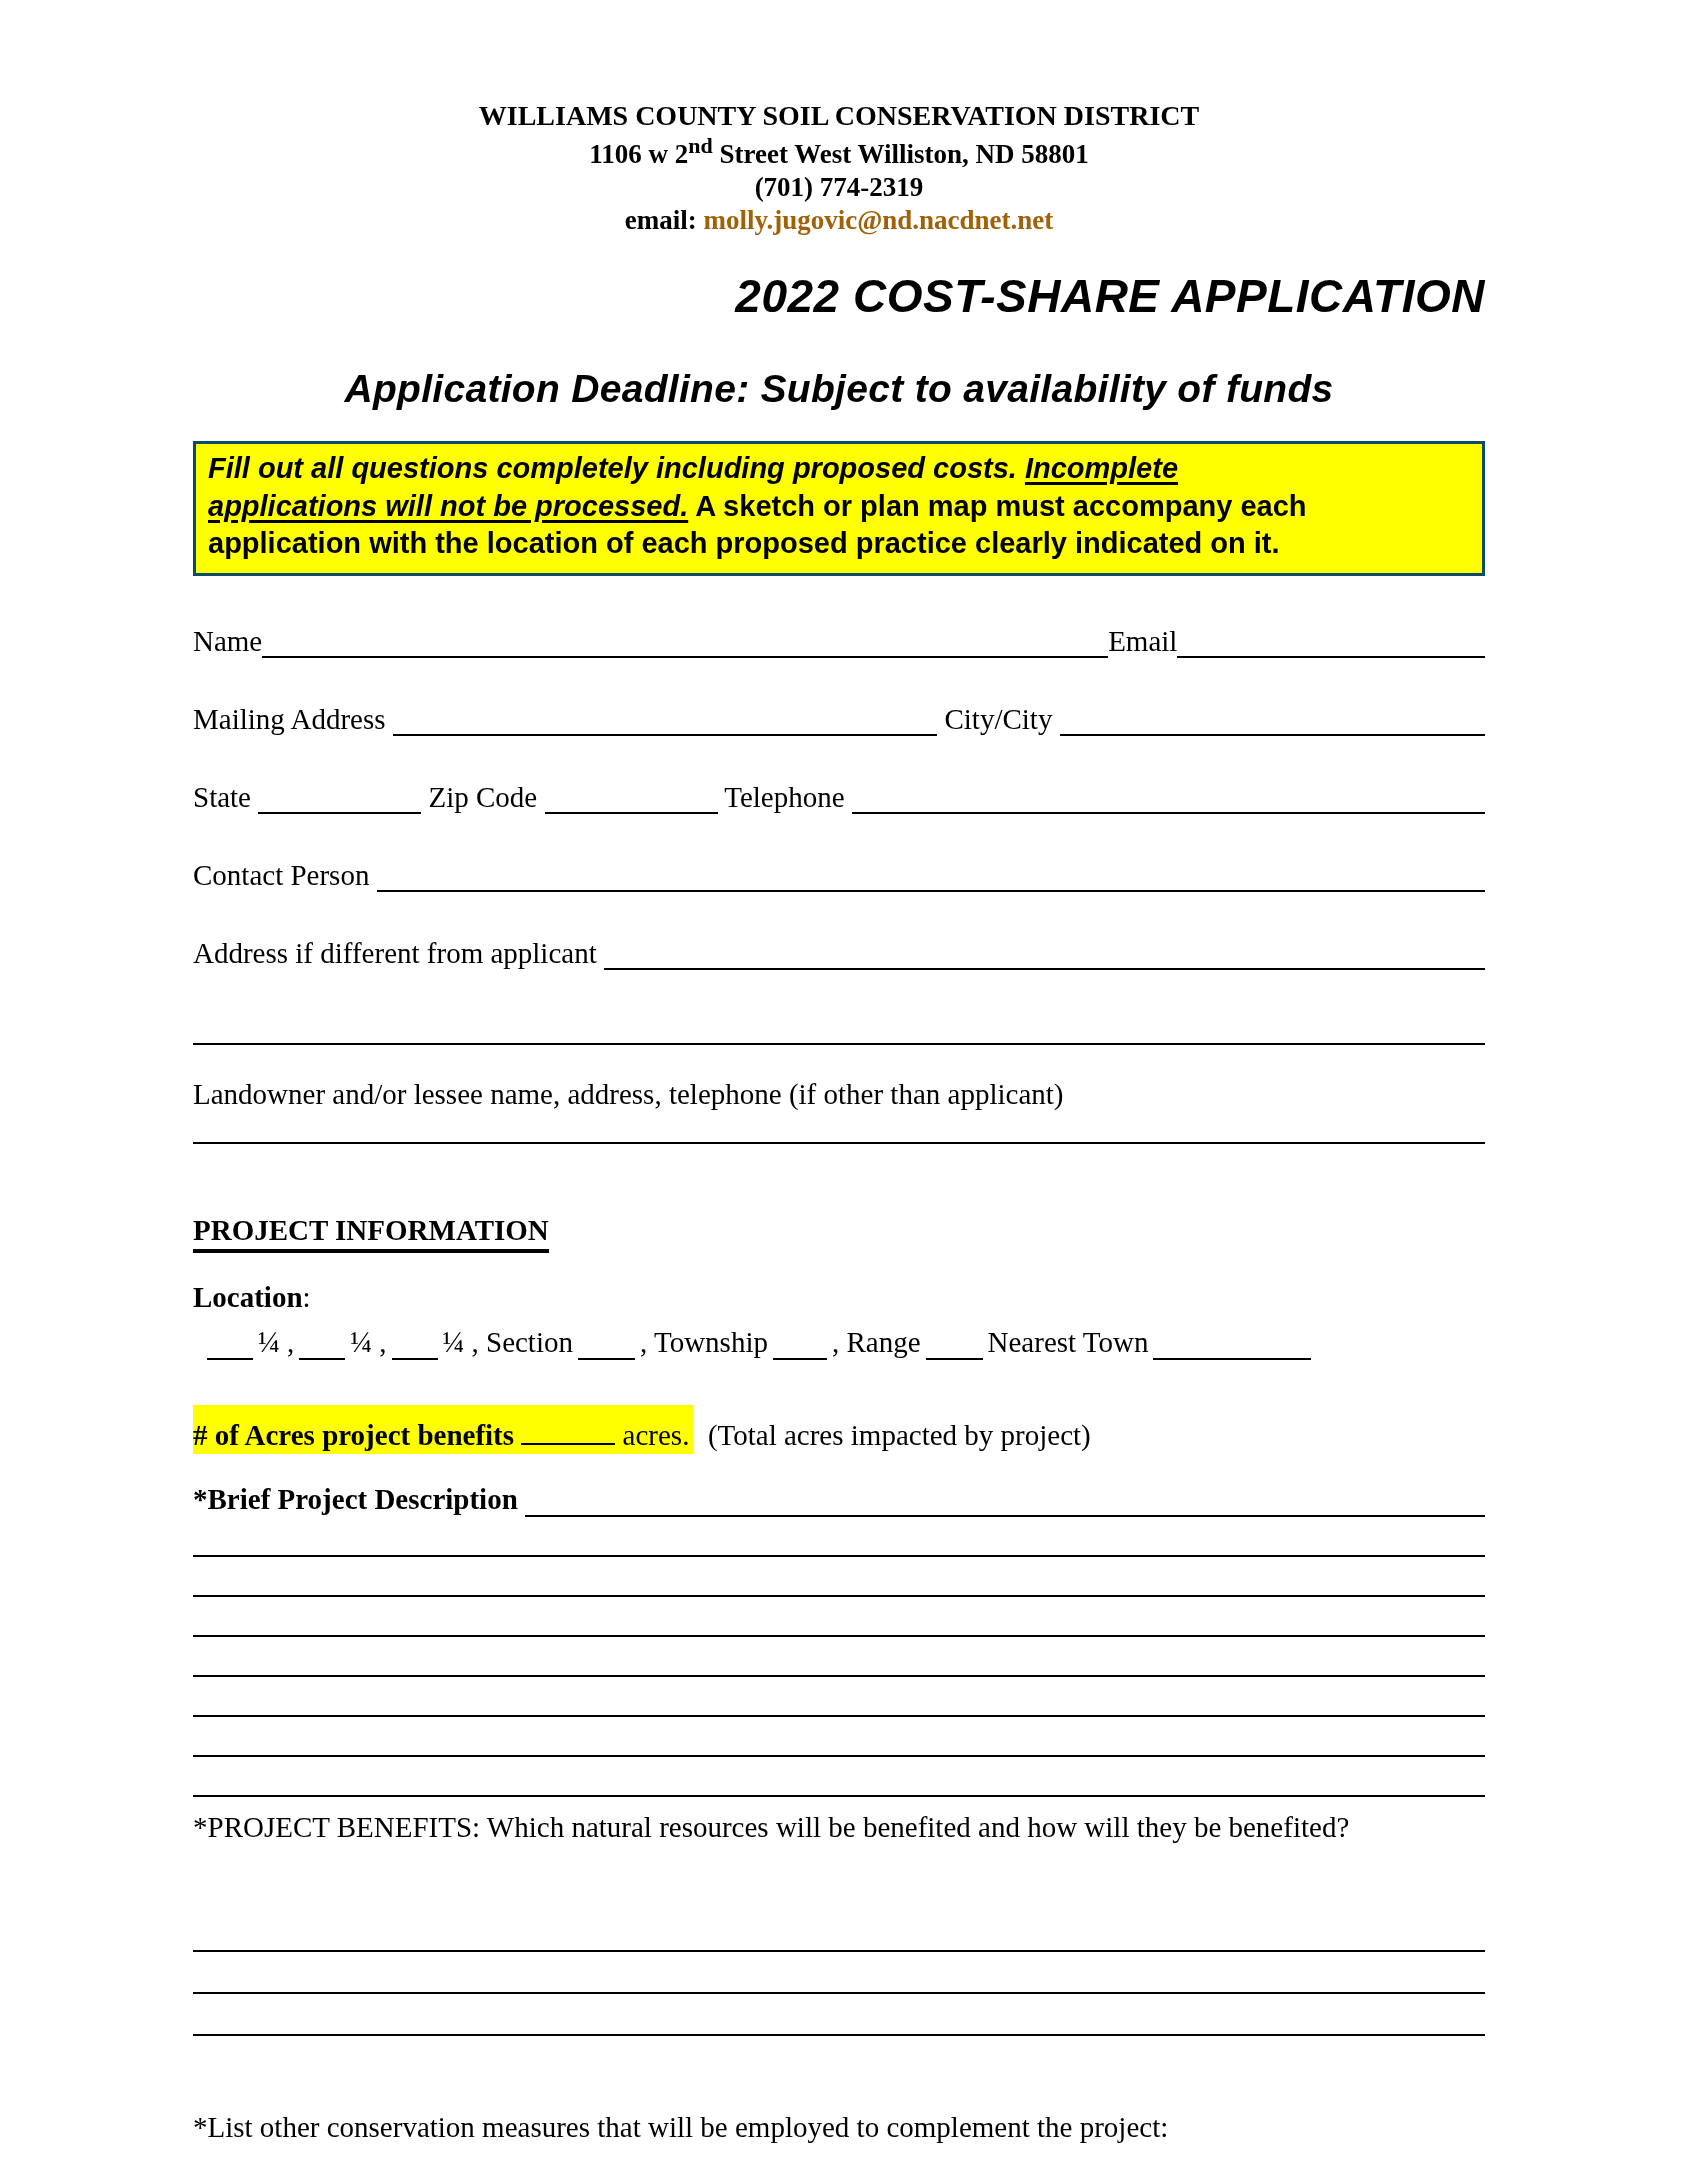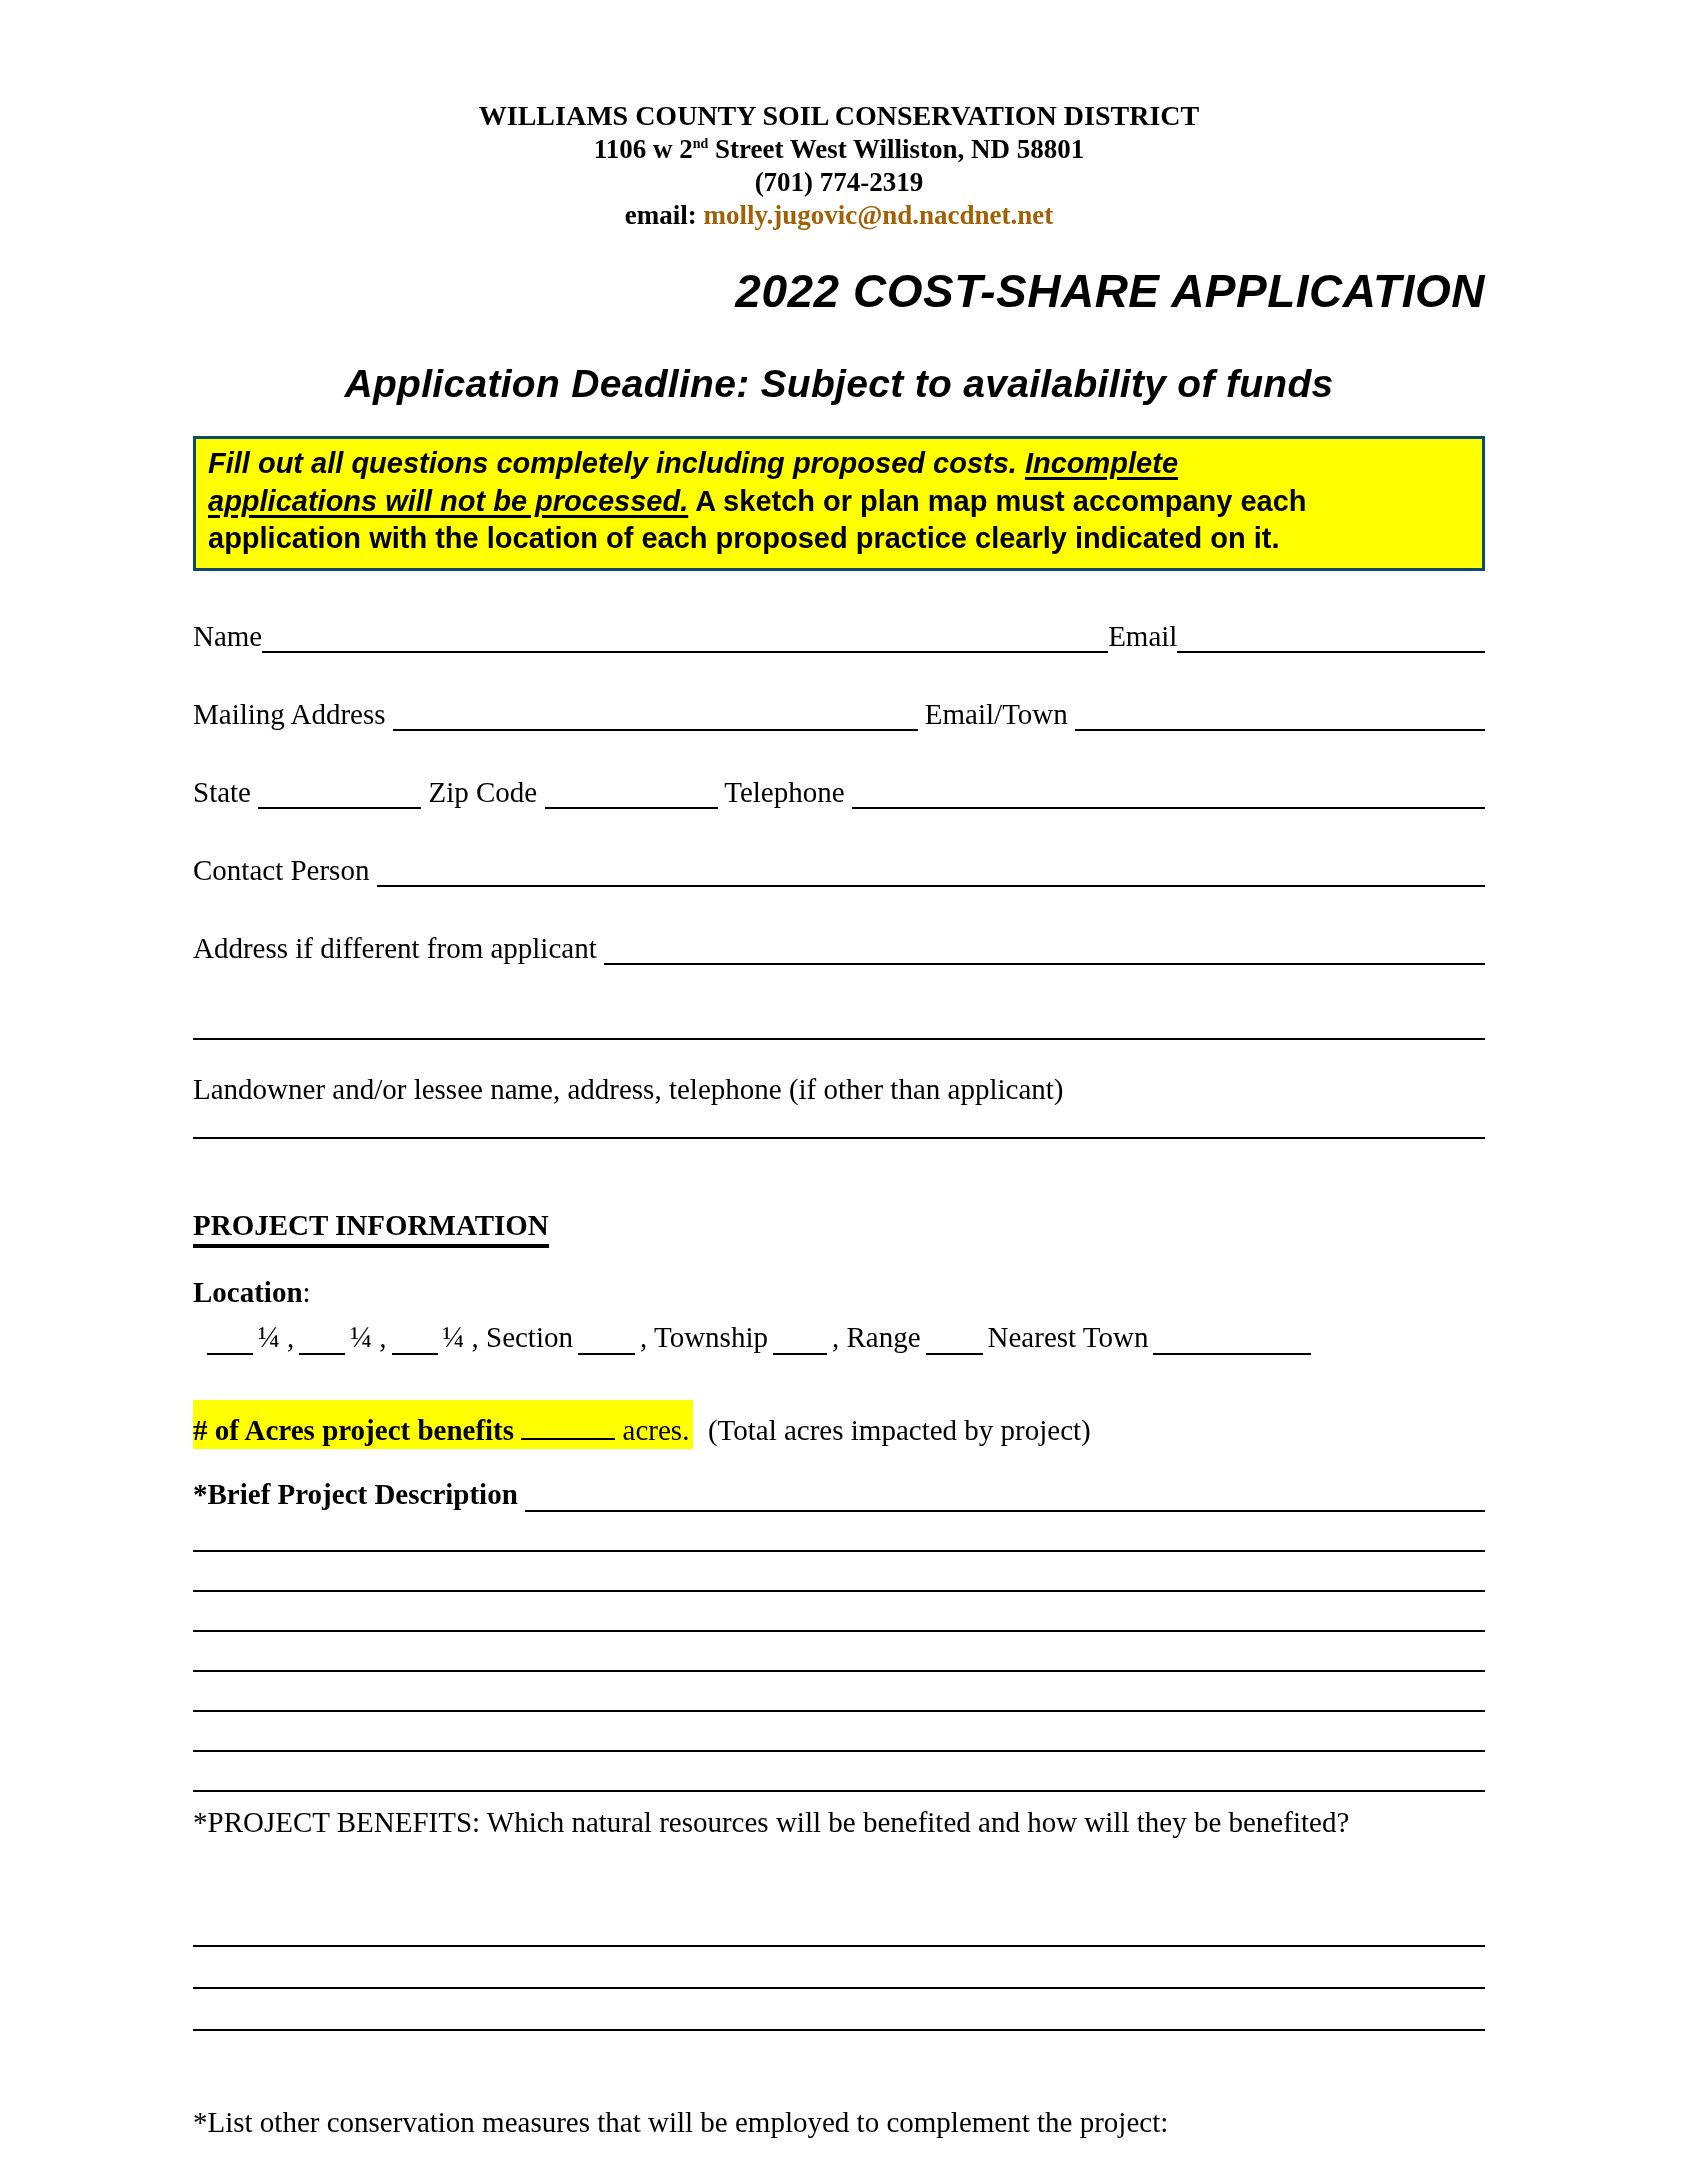--- a/index.html
+++ b/index.html
@@ -9,21 +9,21 @@
     background:#ffffff;
     box-sizing:border-box;
     padding:99px 198px 0 193px;
     font-family:"Liberation Serif","DejaVu Serif",serif;
     font-size:29px;color:#000;
   }
   
   .hdr{text-align:center;font-weight:bold;line-height:1.22;}
   .hdr .org{font-size:28px;}
   .hdr .addr,.hdr .phone,.hdr .emailrow{font-size:27px;}
-  .hdr sup{font-size:14px;}
+  .hdr sup{font-size:22px;}
   .email-link{color:#a16207;text-decoration:none;font-weight:bold;}
   
   .doc-title{
     margin-top:32px;text-align:right;
     font-family:"Liberation Sans","DejaVu Sans",sans-serif;
     font-style:italic;font-weight:900;font-size:46px;letter-spacing:0.5px;
   }
   .doc-subtitle{
     margin-top:44px;text-align:center;
     font-family:"Liberation Sans","DejaVu Sans",sans-serif;
@@ -92,21 +92,21 @@
   <div class="frow first">
     <span class="lbl">Name</span>
     <span class="blank grow" style="flex-grow:2.75"></span>
     <span class="lbl">Email</span>
     <span class="blank grow" style="flex-grow:1"></span>
   </div>
 
   <div class="frow">
     <span class="lbl">Mailing Address </span>
     <span class="blank grow" style="flex-grow:1.28"></span>
-    <span class="lbl"> Email/Town </span>
+    <span class="lbl"> City/City </span>
     <span class="blank grow" style="flex-grow:1"></span>
   </div>
 
   <div class="frow">
     <span class="lbl">State </span>
     <span class="blank" style="width:163px"></span>
     <span class="lbl"> Zip Code </span>
     <span class="blank" style="width:173px"></span>
     <span class="lbl"> Telephone </span>
     <span class="blank grow"></span>

